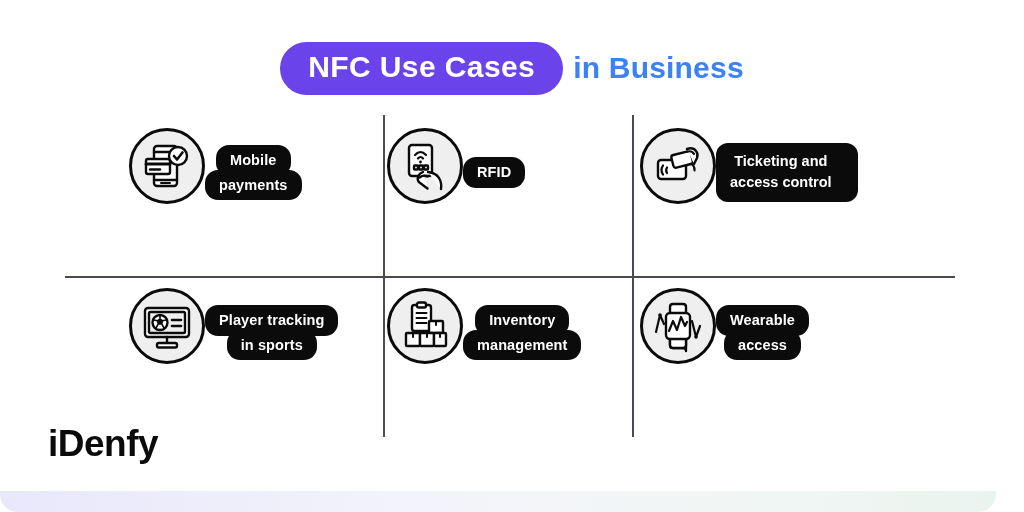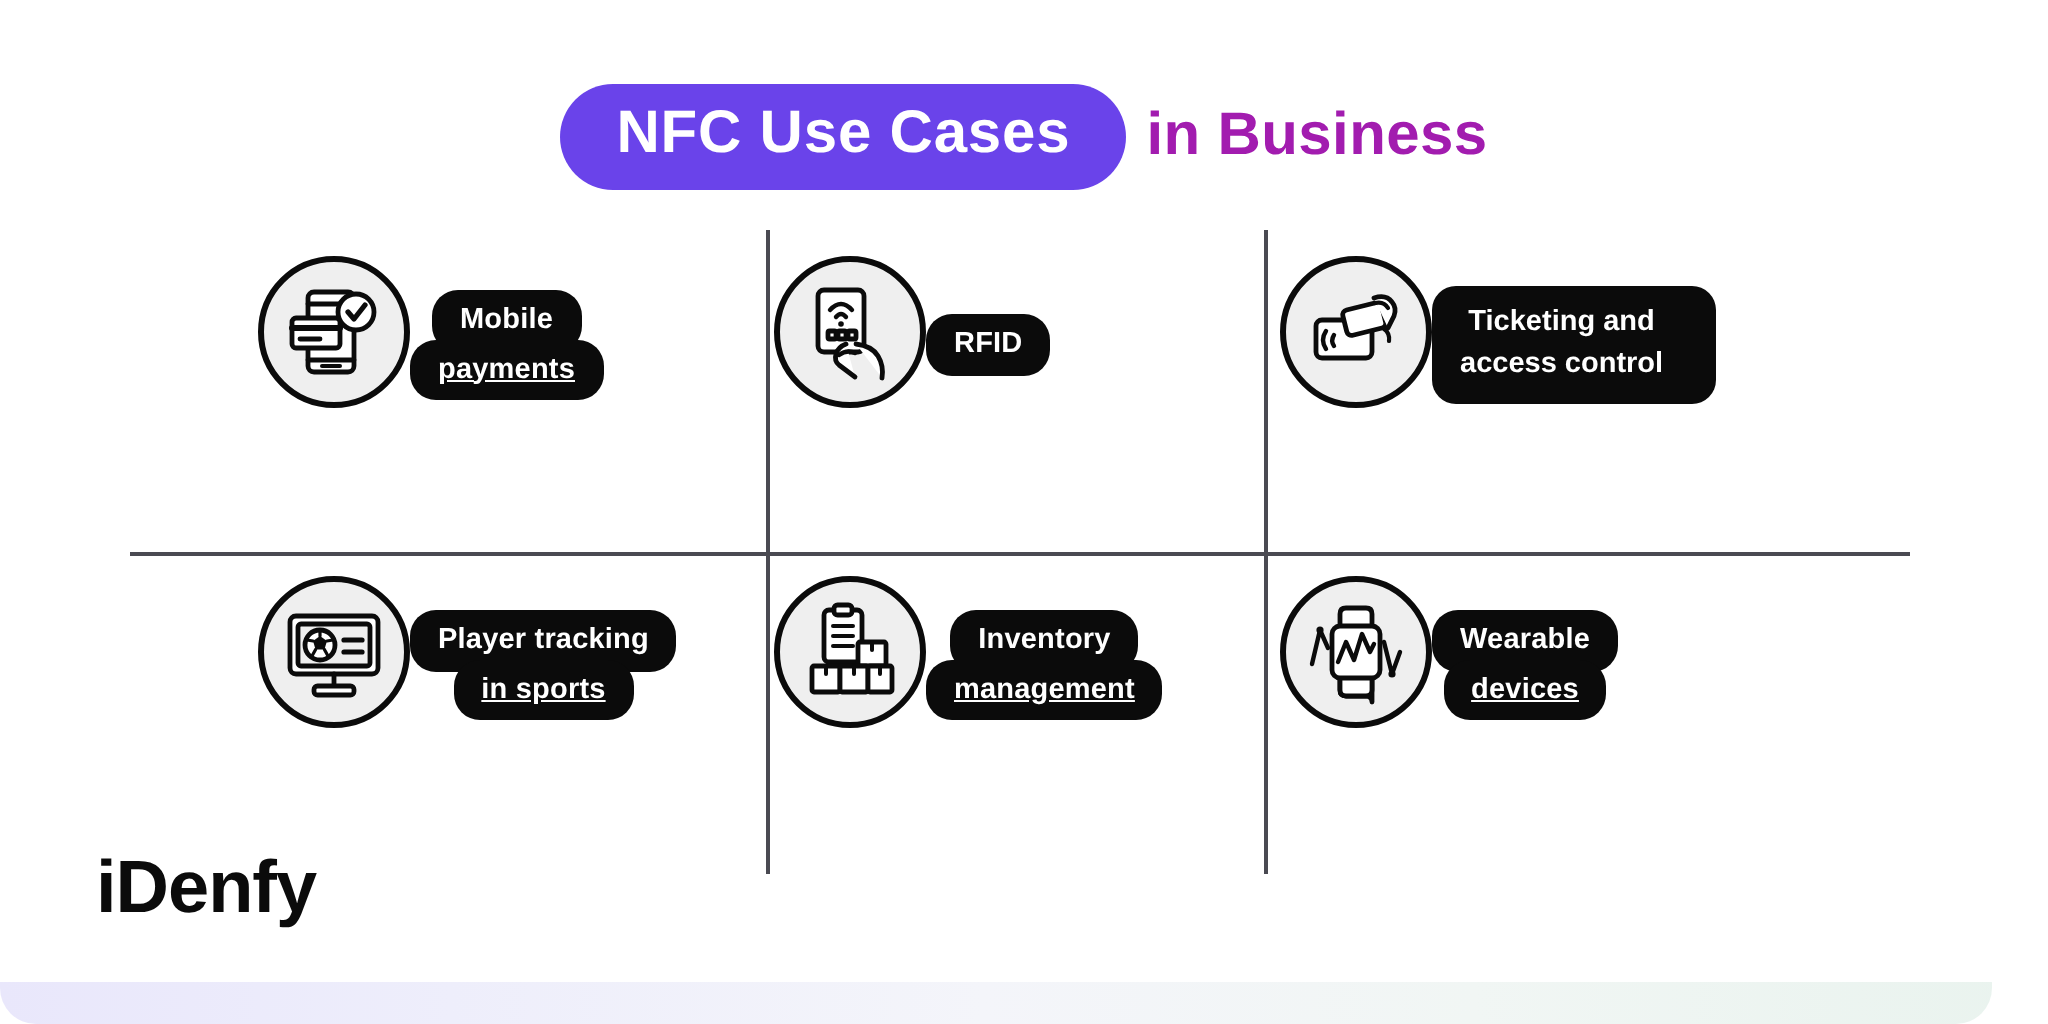--- a/index.html
+++ b/index.html
@@ -35,21 +35,21 @@
     color: #ffffff;
     font-size: 30px;
     font-weight: bold;
     letter-spacing: 0.4px;
     padding: 10px 28px 13px 28px;
     border-radius: 30px;
     line-height: 1;
     white-space: nowrap;
   }
   .title-rest {
-    color: #a21caf;
+    color: #3b82f6;
     font-size: 30px;
     font-weight: bold;
     letter-spacing: 0.2px;
     line-height: 1;
     white-space: nowrap;
     margin-left: 10px;
     padding-bottom: 2px;
   }
 
   
@@ -113,21 +113,20 @@
     font-weight: bold;
     letter-spacing: 0.1px;
     line-height: 1;
     border-radius: 13px;
     padding: 8px 14px 8px 14px;
     white-space: nowrap;
     text-align: center;
   }
   .label-line + .label-line {
     margin-top: -6px;
-    text-decoration: underline;
   }
   
   .label-rect {
     background: #0b0b0b;
     color: #ffffff;
     border-radius: 12px;
     padding: 8px 26px 9px 14px;
     text-align: center;
   }
   .label-rect .rl {
@@ -303,21 +302,21 @@
           <polyline points="18,32 22,22 26,31 30,18 34,27 36,23" stroke-width="2.2"></polyline>
           <polyline points="5,33 9,16 13,25" stroke-width="2.2"></polyline>
           <circle cx="9" cy="16" r="1.8" fill="#0b0b0b" stroke="none"></circle>
           <polyline points="41,22 45,38 49,27" stroke-width="2.2"></polyline>
           <circle cx="45" cy="38" r="1.8" fill="#0b0b0b" stroke="none"></circle>
         </g>
       </svg>
     </div>
     <div class="label-blob">
       <span class="label-line">Wearable</span>
-      <span class="label-line">devices</span>
+      <span class="label-line">access</span>
     </div>
   </div>
 
   <div class="logo">iDenfy</div>
 
   <div class="bottom-strip"></div>
 
 </div>
 
 </body></html>

